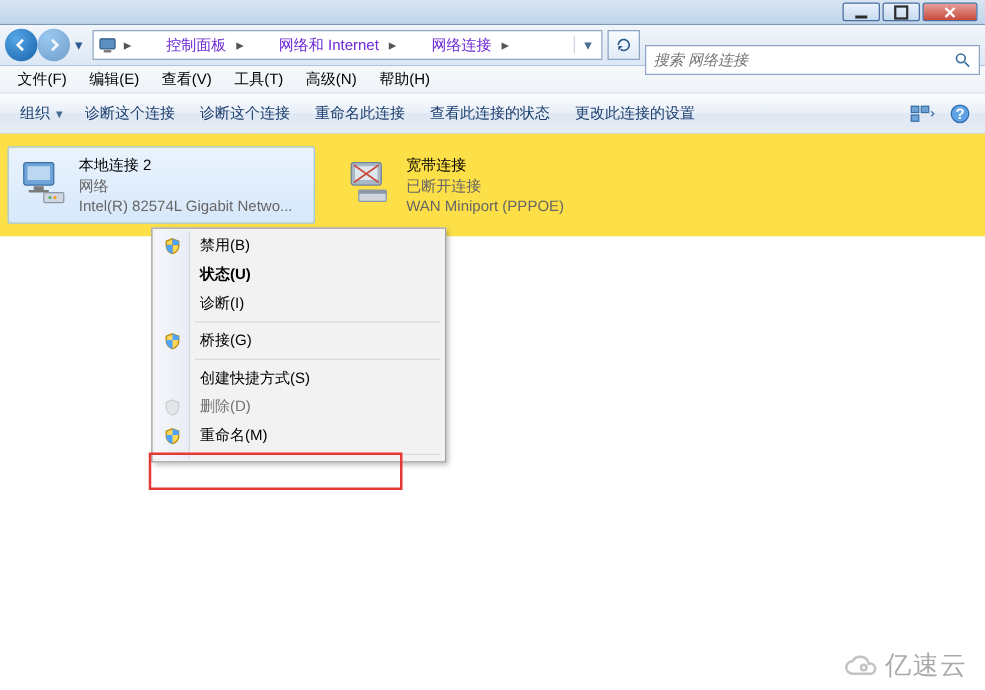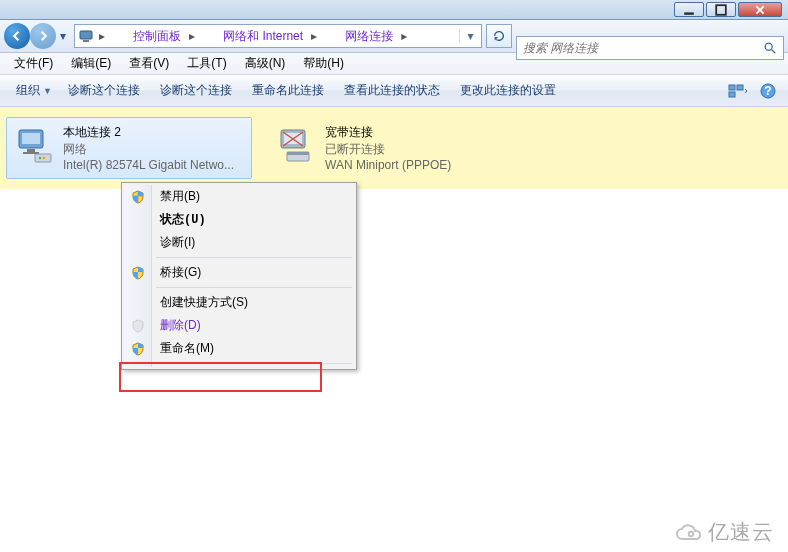--- a/index.html
+++ b/index.html
@@ -37,36 +37,36 @@
   
   .toolbar { height: 32px; background: linear-gradient(to bottom, #fbfcfe 0%, #e9eff8 48%, #dfe7f3 52%, #e6edf7 100%); border-bottom: 1px solid #c8d4e4; display:flex;align-items:center; padding:0 6px; }
   .titem { padding: 4px 10px; color:#1a3e6e; }
   .torg { display:flex;align-items:center; gap:3px; padding-right:6px;}
   .tddarr { color:#4b6b93; font-size:9px;}
   .tspacer { flex:1; }
   .ticon { width:28px; height:24px; display:flex;align-items:center;justify-content:center; }
   .ticon + .ticon { margin-left:2px; }
 
   
-  .content { position:relative; padding: 10px 6px; display:flex; gap:16px; align-items:flex-start; background:#fef9c3;}
+  .content { position:relative; padding: 10px 6px; display:flex; gap:16px; align-items:flex-start; background:#fde047;}
   .conn { width: 246px; display:flex; align-items:flex-start; gap:8px; padding:6px; border:1px solid transparent; border-radius:2px;}
   .conn.sel { background: linear-gradient(#eaf3fd,#d6e8fb); border:1px solid #9ec7ef;}
   .conn .cicon { width:42px; height:42px; display:flex;align-items:center;justify-content:center;}
   .conn .ctext { flex:1; overflow:hidden;}
   .conn .cname { color:#000; white-space:nowrap;}
   .conn .csub  { color:#666; white-space:nowrap;}
   .conn .cdev  { color:#666; white-space:nowrap; overflow:hidden; text-overflow:ellipsis;}
 
   
   .ctx { position:absolute; left:121px; top:182px; width:236px; background:#f2f2f2; border:1px solid #a0a0a0; box-shadow:2px 2px 4px rgba(0,0,0,.25); padding:2px;}
   .ctxcol { position:absolute; left:2px; top:2px; bottom:2px; width:28px; background:linear-gradient(to right,#f4f6fb,#e9edf4); border-right:1px solid #d6dbe3;}
   .ctxitem { position:relative; display:flex; align-items:center; height:23px;}
-  .ctxitem.disabled span.lbl { color:#6d28d9;}
+  .ctxitem.disabled span.lbl { color:#737373;}
   .ctxitem .lbl { padding-left:36px; color:#000;}
-  .ctxitem.bold .lbl { font-weight:bold;font-family:Liberation Mono, monospace;}
+  .ctxitem.bold .lbl { font-weight:bold;}
   .ctxsep { height:1px; background:#d6dbe3; margin:3px 2px 3px 32px;}
   .ctxicon { position:absolute; left:5px; width:18px; height:18px; display:flex;align-items:center;justify-content:center;}
   .ctxhl { position:absolute; left:119px; top:362px; width:203px; height:30px; border:2px solid #e53935; pointer-events:none;}
 
   
   .wm { position:absolute; right:14px; bottom:6px; display:flex;align-items:center; gap:6px; opacity:.5;}
   .wm .wicon { width:28px; height:22px;}
   .wm .wt { font-size:21px; color:#555; letter-spacing:1px;}
 
   

